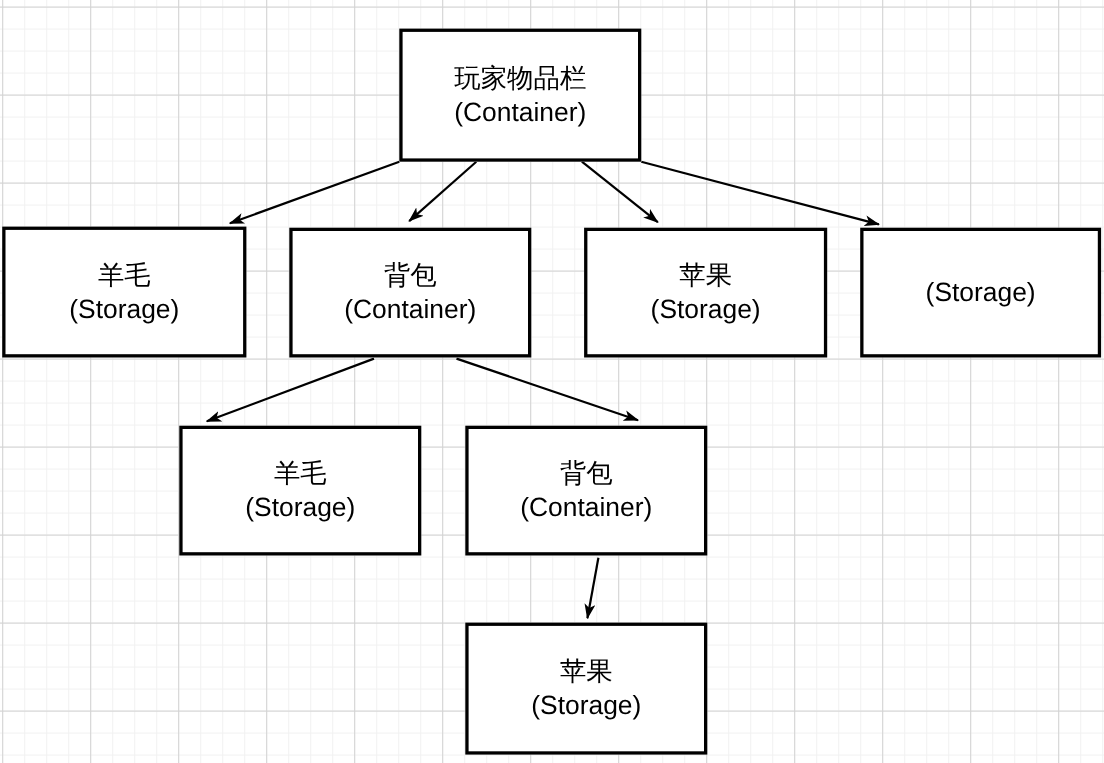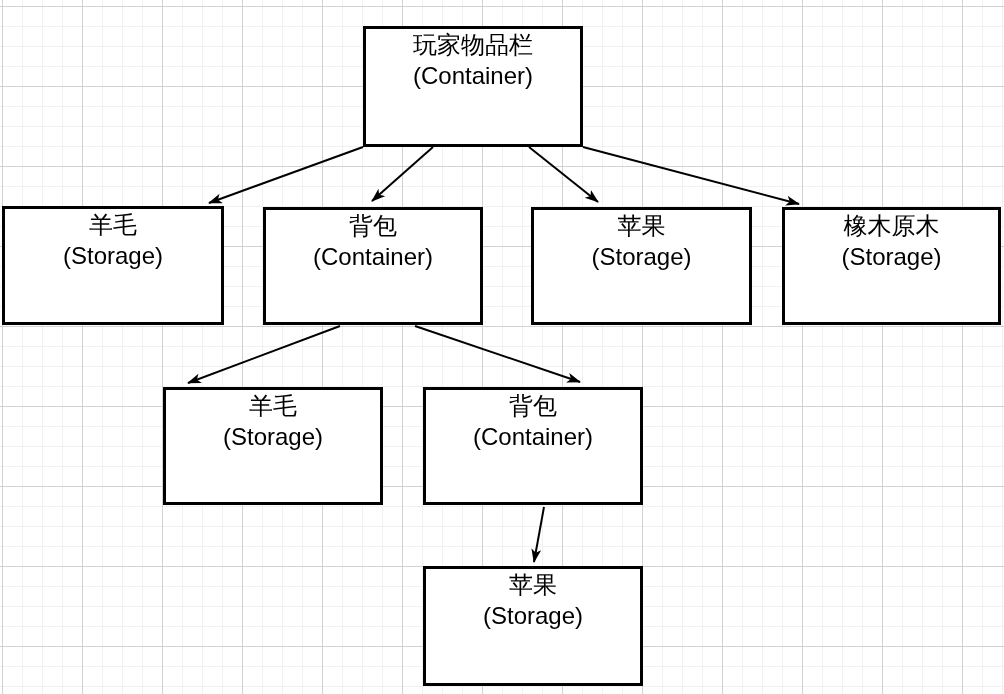--- a/index.html
+++ b/index.html
@@ -36,20 +36,21 @@
     pointer-events: stroke;
   }
   .node {
     position: absolute;
     box-sizing: border-box;
     background: #ffffff;
     border: 3px solid #000000;
     display: flex;
     flex-direction: column;
     align-items: center;
+    justify-content: center;
     text-align: center;
     color: #000000;
     font-size: 24px;
     line-height: 31px;
     cursor: default;
   }
   .node span { display: block; white-space: nowrap; }
 
   
   #n-root   { left: 363px; top: 26px;  width: 220px; height: 121px; }
@@ -95,21 +96,20 @@
     <span>背包</span>
     <span>(Container)</span>
   </div>
 
   <div class="node" id="n-apple1">
     <span>苹果</span>
     <span>(Storage)</span>
   </div>
 
   <div class="node" id="n-oak">
-    <span>橡木原木</span>
     <span>(Storage)</span>
   </div>
 
   <div class="node" id="n-wool2">
     <span>羊毛</span>
     <span>(Storage)</span>
   </div>
 
   <div class="node" id="n-bag2">
     <span>背包</span>

